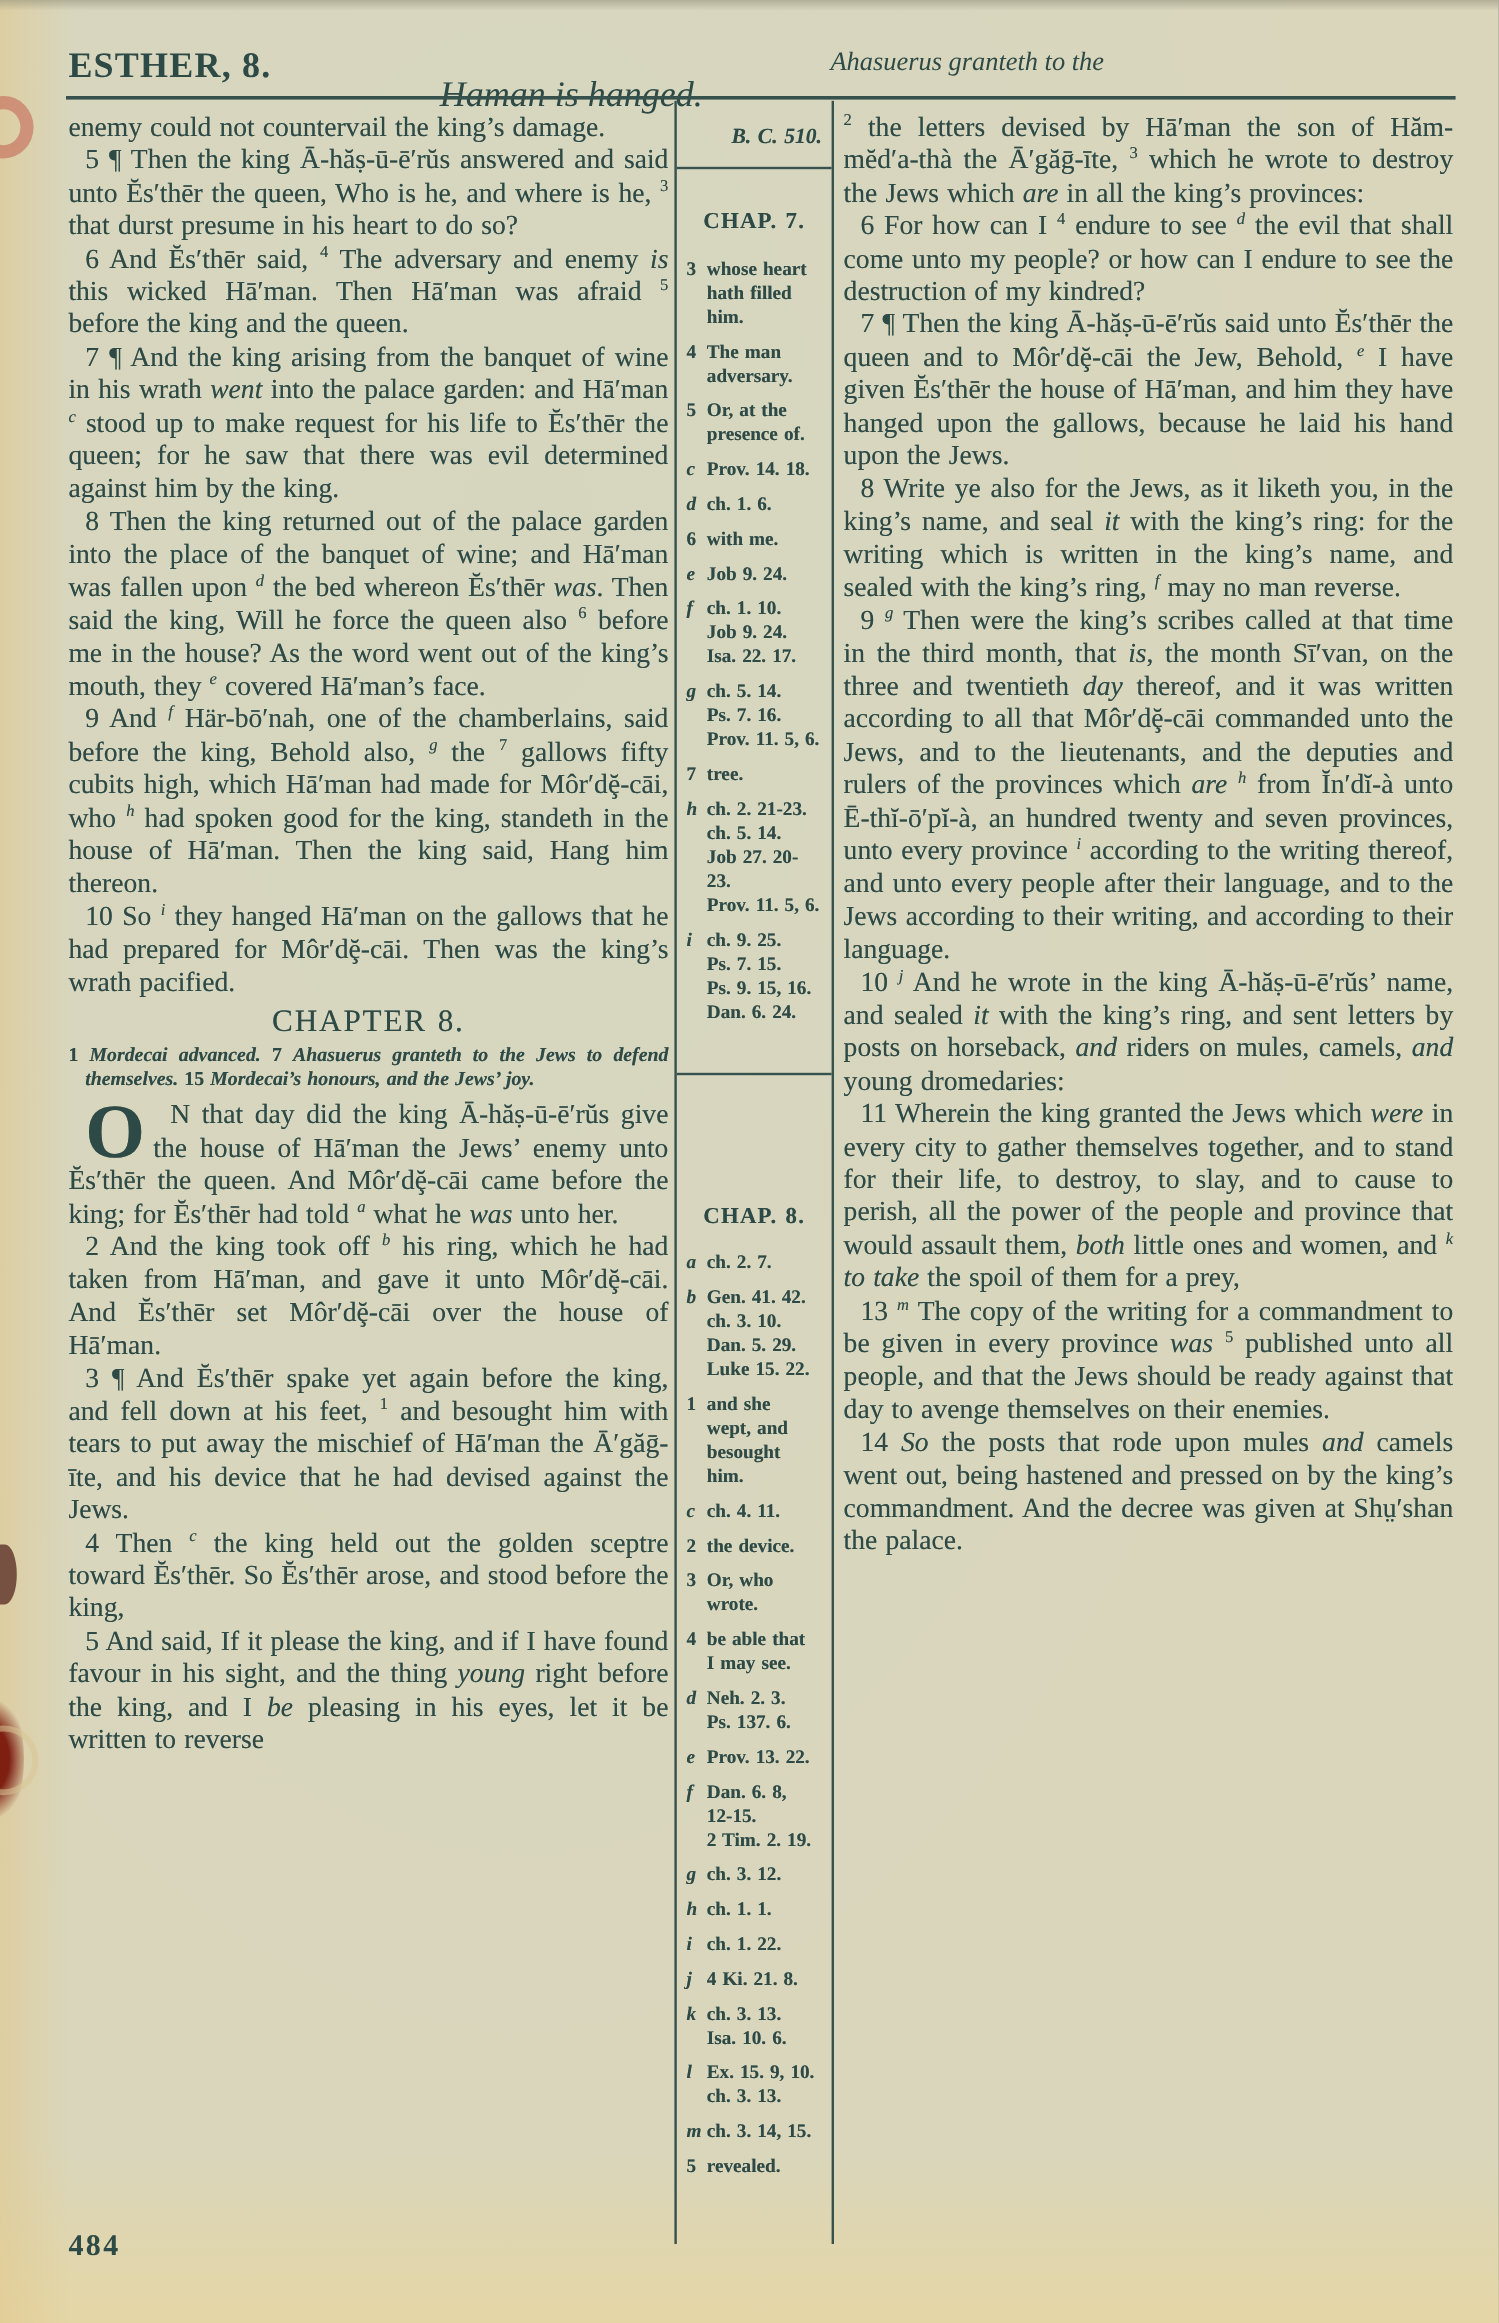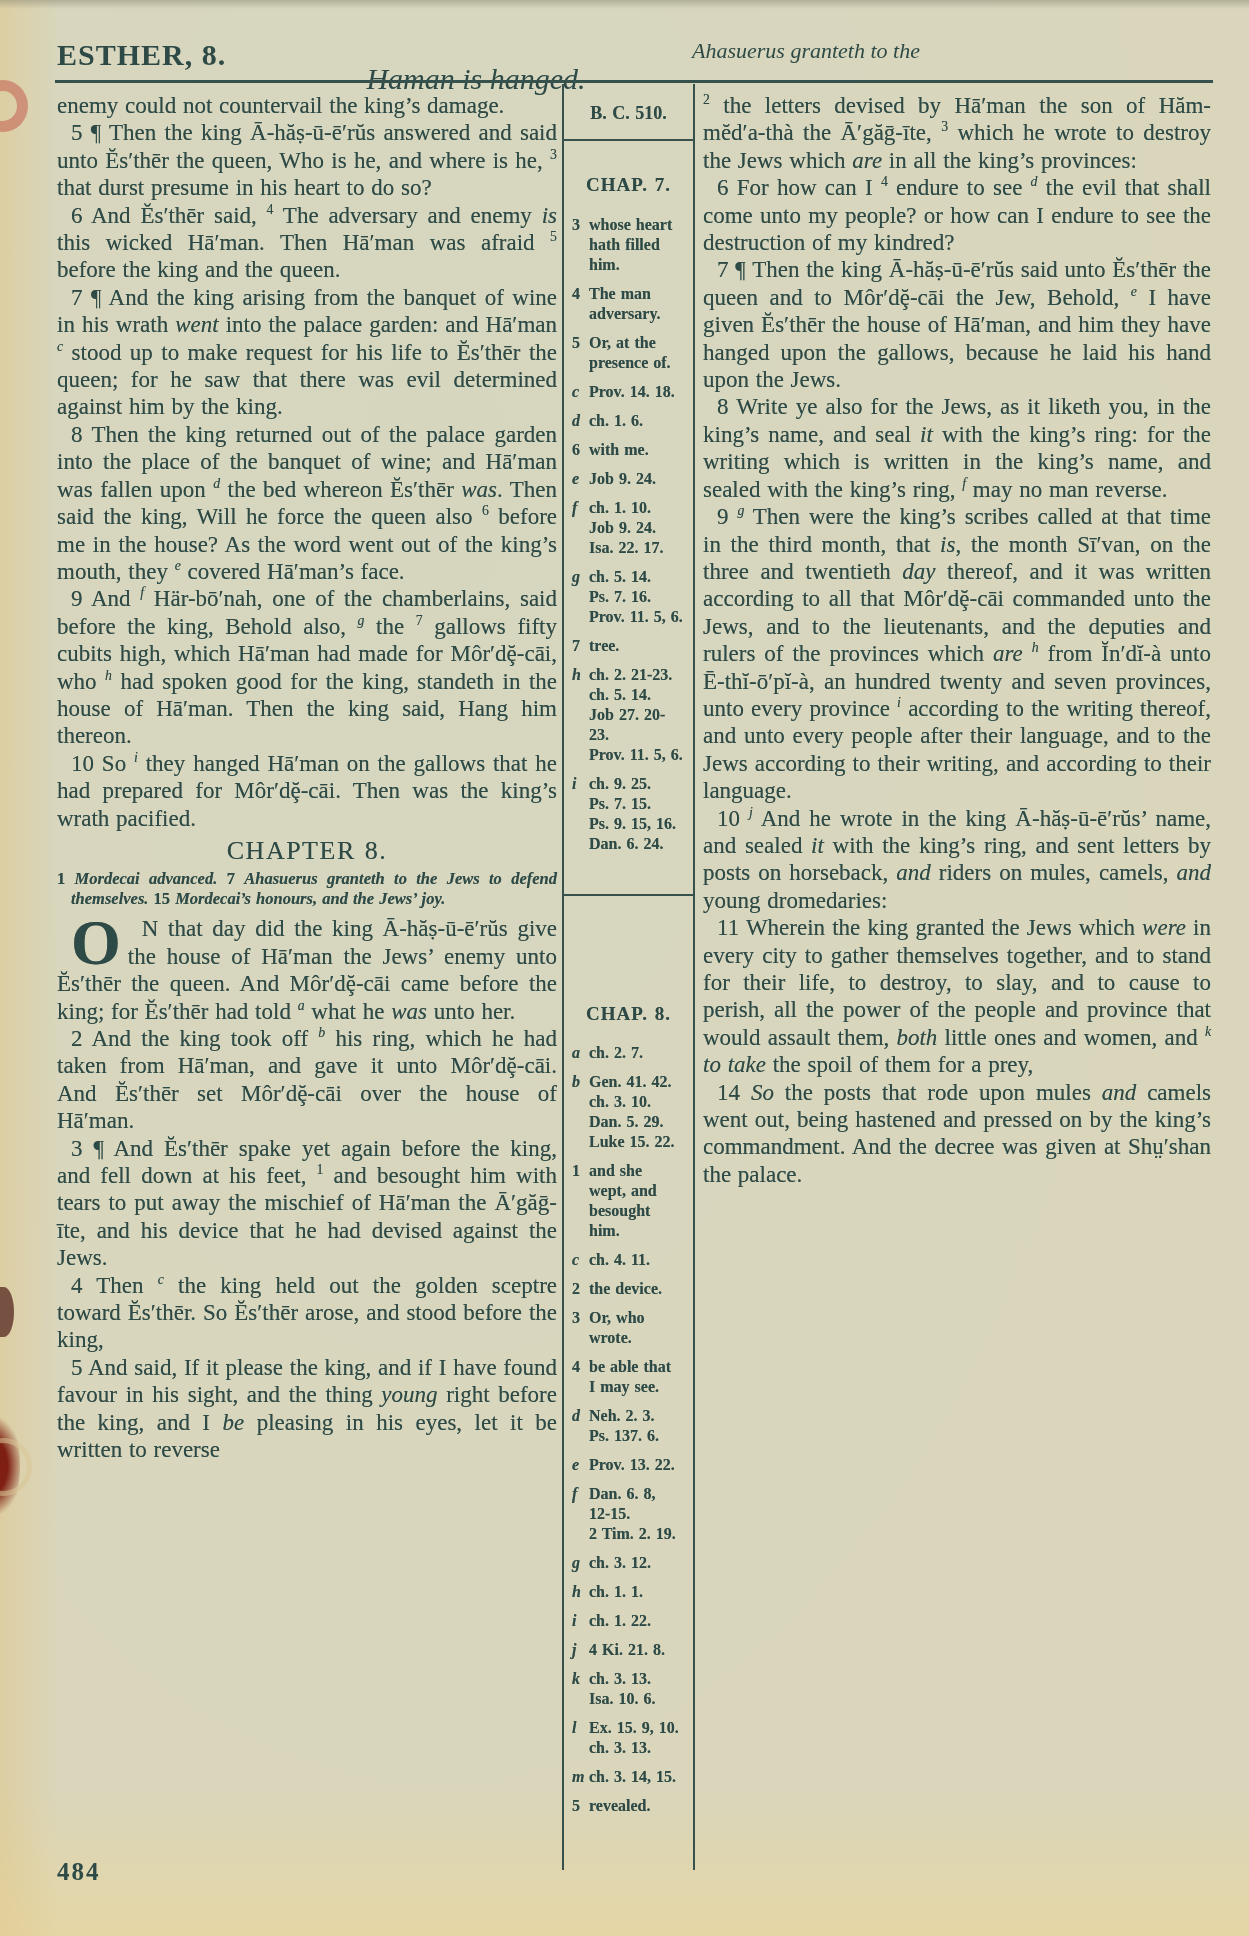--- a/index.html
+++ b/index.html
@@ -36,21 +36,21 @@
   .chapter-heading{text-align:center;font-size:26px;letter-spacing:1.5px;margin:5px 0 5px;text-indent:0;}
   .chapter-summary{font-style:normal;font-size:16.5px;line-height:19.5px;margin:0 0 7px;
       padding-left:14px;text-indent:-14px;font-weight:bold;}
   .chapter-summary i{font-weight:bold;}
   
   .dropcap-para{text-indent:0;}
   .dropcap{float:left;font-size:64px;line-height:50px;font-weight:bold;margin:3px 7px 0 0;}
   .page-number{position:absolute;left:57px;top:1858px;width:500px;text-align:left;
       font-size:25px;font-weight:bold;letter-spacing:2px;}
   
-  .bc-date{margin-top:16px;text-align:center;font-size:18px;font-weight:bold;}
+  .bc-date{margin-top:16px;text-align:right;font-size:18px;font-weight:bold;font-style:italic;}
   .bc-rule{height:2px;margin:12px -8px 0;}
   .chap-label{text-align:center;font-size:19px;font-weight:bold;letter-spacing:1px;margin:30px 0 16px;}
   .chap-label.second{margin-top:104px;}
   .center-rule{height:2px;margin:40px -8px 0;}
   .note{display:flex;margin:0 0 9px;font-size:16px;line-height:20px;font-weight:bold;}
   .note .nm{flex:none;width:17px;}
   .note .nt{white-space:pre-line;}
   
   .artifact{position:absolute;pointer-events:none;}
   .spot-ring-top{left:-22px;top:80px;width:50px;height:52px;border-radius:50%;
@@ -307,20 +307,21 @@
 
       <p class="verse">8 Write ye also for the Jews, as it liketh you, in the king’s name, and seal <i>it</i> with the king’s ring: for the writing which is written in the king’s name, and sealed with the king’s ring, <sup class="ref"><i>f</i></sup> may no man reverse.</p>
 
       <p class="verse">9 <sup class="ref"><i>g</i></sup> Then were the king’s scribes called at that time in the third month, that <i>is</i>, the month Sī′van, on the three and twentieth <i>day</i> thereof, and it was written according to all that Môr′dḝ-cāi commanded unto the Jews, and to the lieutenants, and the deputies and rulers of the provinces which <i>are</i> <sup class="ref"><i>h</i></sup> from Ĭn′dĭ-à unto Ē-thĭ-ō′pĭ-à, an hundred twenty and seven provinces, unto every province <sup class="ref"><i>i</i></sup> according to the writing thereof, and unto every people after their language, and to the Jews according to their writing, and according to their language.</p>
 
       <p class="verse">10 <sup class="ref"><i>j</i></sup> And he wrote in the king Ā-hăṣ-ū-ē′rŭs’ name, and sealed <i>it</i> with the king’s ring, and sent letters by posts on horseback, <i>and</i> riders on mules, camels, <i>and</i> young dromedaries:</p>
 
       <p class="verse">11 Wherein the king granted the Jews which <i>were</i> in every city to gather themselves together, and to stand for their life, to destroy, to slay, and to cause to perish, all the power of the people and province that would assault them, <i>both</i> little ones and women, and <sup class="ref"><i>k</i></sup> <i>to take</i> the spoil of them for a prey,</p>
 
 
+      <p class="verse">13 <sup class="ref"><i>m</i></sup> The copy of the writing for a commandment to be given in every province <i>was</i> <sup class="ref">5</sup> published unto all people, and that the Jews should be ready against that day to avenge themselves on their enemies.</p>
 
       <p class="verse">14 <i>So</i> the posts that rode upon mules <i>and</i> camels went out, being hastened and pressed on by the king’s commandment. And the decree was given at Shṳ′shan the palace.</p>
 
   </div>
 
   <div class="page-number">484</div>
 
 </div>
 
 </body></html>

